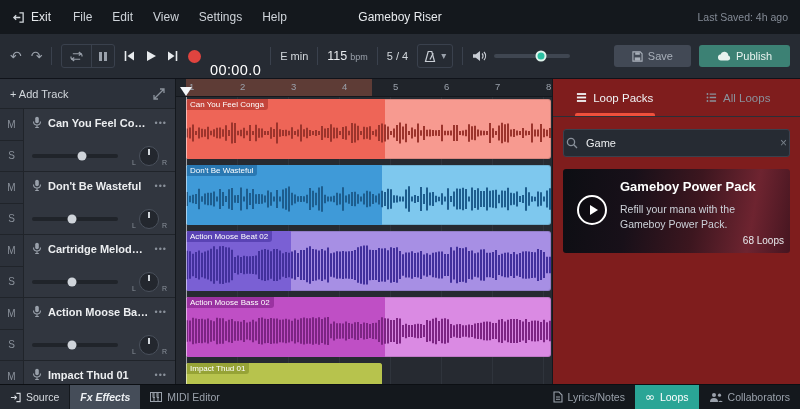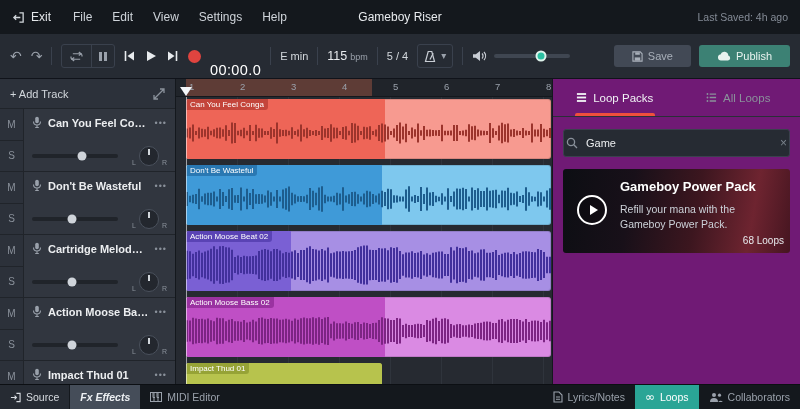--- a/index.html
+++ b/index.html
@@ -71,21 +71,21 @@
   .playhead{position:absolute;top:8px;width:0;height:0;border-left:6px solid transparent;border-right:6px solid transparent;border-top:9px solid #f4f6f8;z-index:5;}
   .lanes{position:absolute;inset:0;}
   .gridline{position:absolute;top:17px;bottom:0;width:1px;background:#2f343c;}
   .ph-line{position:absolute;top:17px;bottom:0;width:1px;background:rgba(255,255,255,.55);z-index:3;}
   .clip{position:absolute;border-radius:3px;overflow:hidden;z-index:2;box-shadow:inset 0 0 0 1px rgba(0,0,0,.12);}
   .clip .seg-dark{position:absolute;left:0;top:0;bottom:0;}
   .clip .clip-label{position:absolute;top:0;left:0;font-size:8px;line-height:11px;padding:0 4px;color:#fff;border-radius:3px 0 3px 0;white-space:nowrap;z-index:2;}
   .clip svg.wave{position:absolute;left:0;top:14px;z-index:1;pointer-events:none;}
 
   
-  .loops-panel{flex:0 0 247px;background:#701a75;border-left:1px solid #14181d;display:flex;flex-direction:column;}
+  .loops-panel{flex:0 0 247px;background:#7f1d1d;border-left:1px solid #14181d;display:flex;flex-direction:column;}
   .lp-tabs{flex:0 0 37px;display:flex;border-bottom:1px solid #2a2f37;}
   .lp-tab{flex:1;display:flex;align-items:center;justify-content:center;gap:6px;font-size:11.5px;color:#8a919b;position:relative;}
   .lp-tab.active{color:#f0f2f4;}
   .lp-underline{position:absolute;bottom:0;left:22px;right:22px;height:3px;border-radius:2px 2px 0 0;}
   .search-box{margin:12px 10px 10px;height:26px;background:#262b33;border:1px solid #3a414d;border-radius:3px;display:flex;align-items:center;gap:6px;padding:0 2px;}
   .search-box input{flex:1;min-width:0;background:transparent;border:none;outline:none;color:#eceef0;font-size:11px;font-family:inherit;}
   .clear-x{color:#7a828c;font-size:12px;line-height:1;}
   .pack-card{margin:2px 10px;height:84px;border-radius:3px;position:relative;overflow:hidden;
     background:linear-gradient(100deg,#0c0e13 0%,#181019 30%,#3c161f 58%,#6e2430 82%,#451520 100%);}
   .pack-play{position:absolute;left:14px;top:26px;width:30px;height:30px;border:2px solid #fff;border-radius:50%;box-sizing:border-box;display:flex;align-items:center;justify-content:center;background:rgba(0,0,0,.15);}

